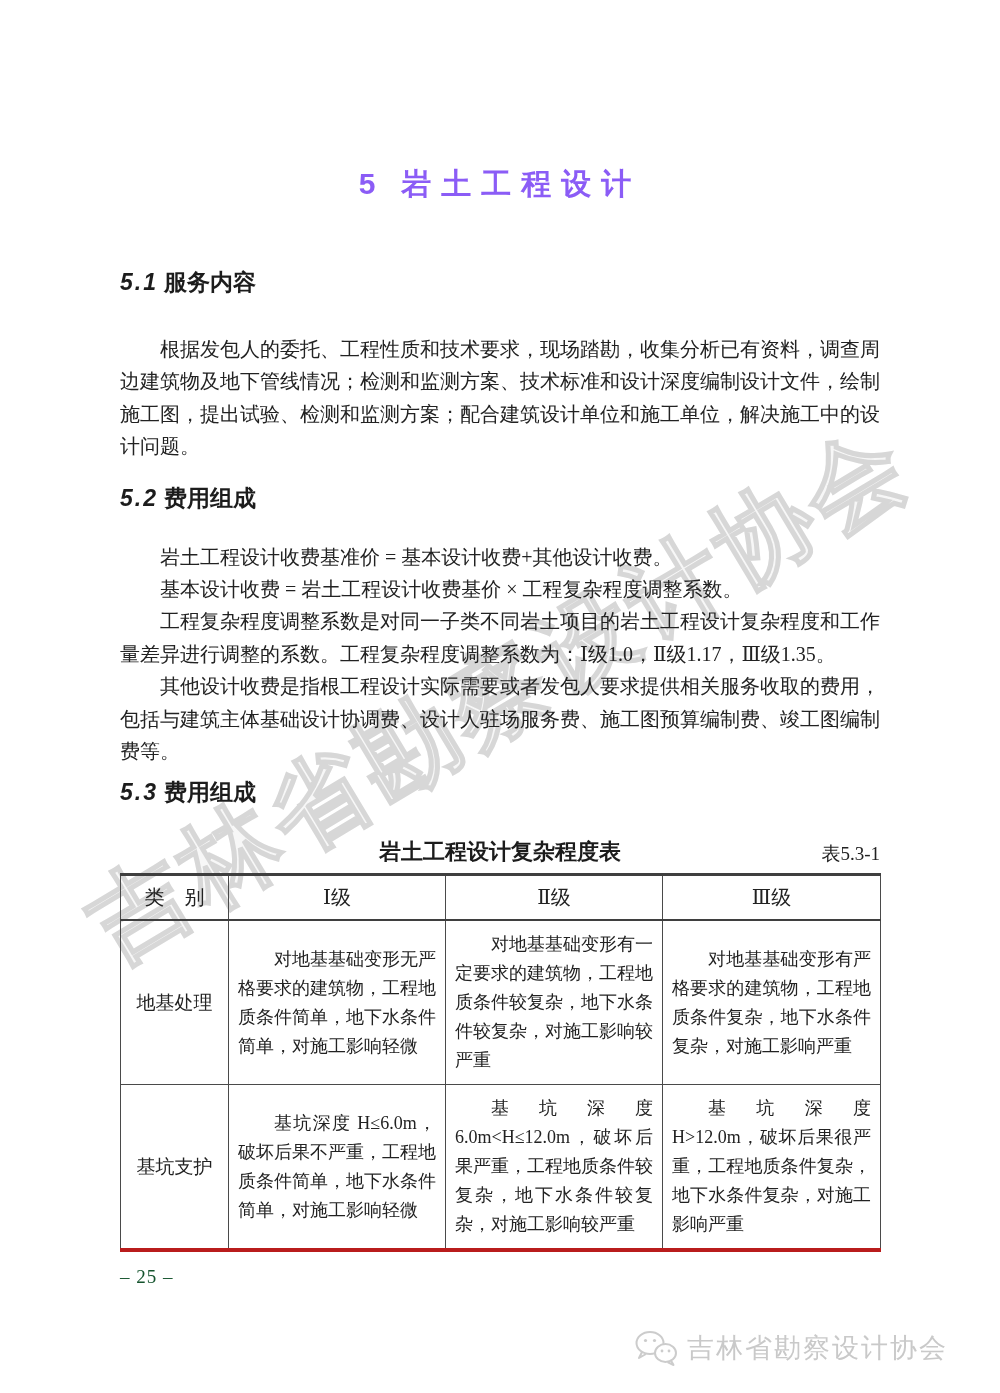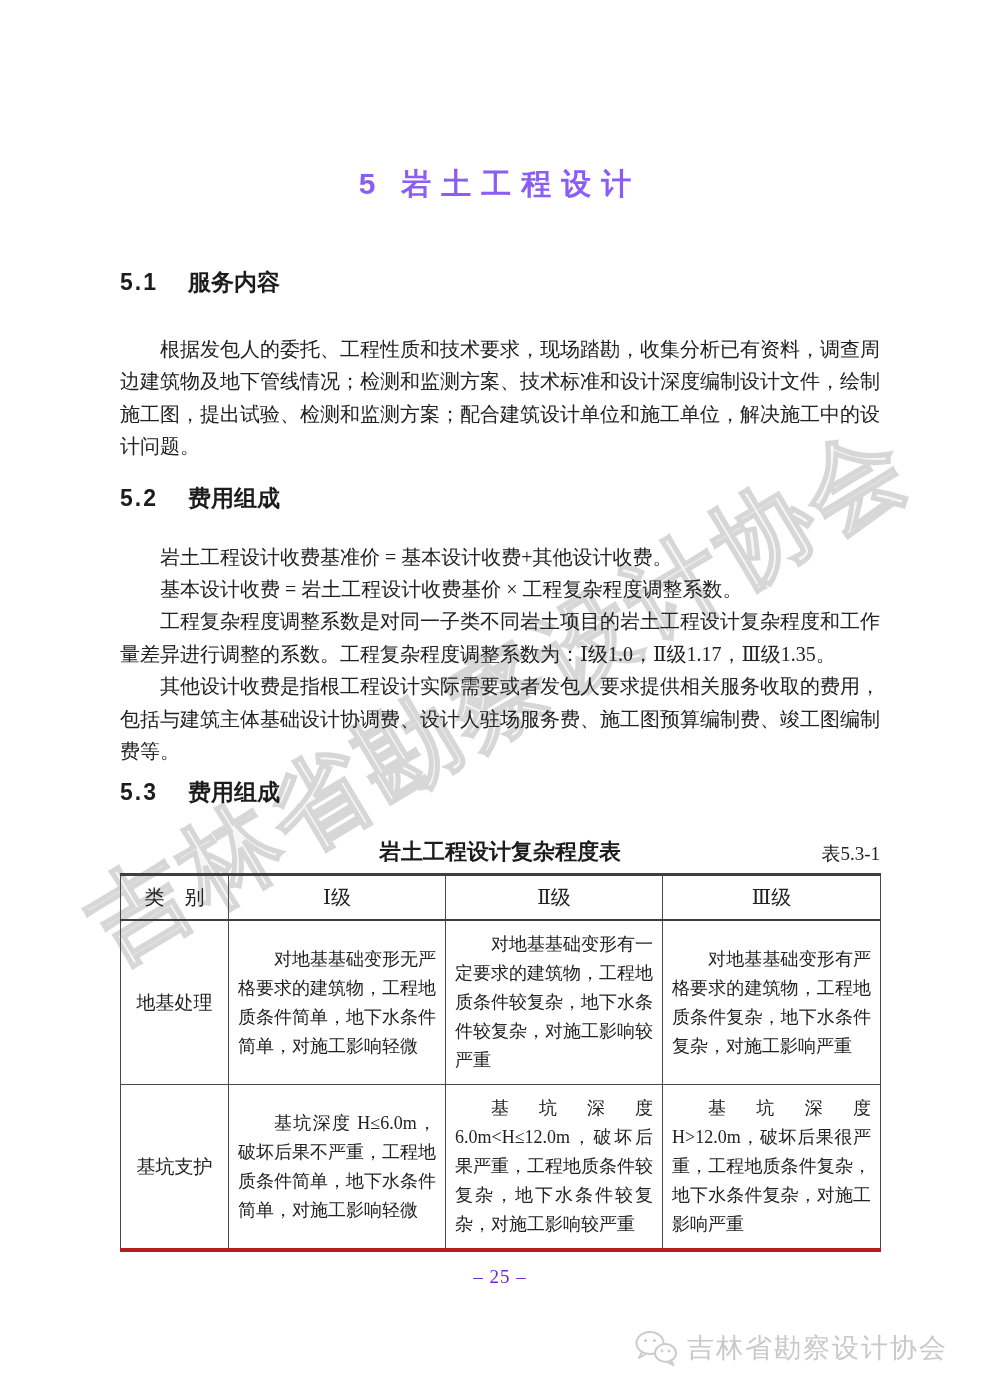--- a/index.html
+++ b/index.html
@@ -42,21 +42,21 @@
   }
   .doc-title .num{margin-right:26px;letter-spacing:0;}
   .sec-heading{
     font-family:"Liberation Sans","DejaVu Sans",sans-serif;
     font-weight:bold;
     font-size:23px;
     line-height:30px;
     color:#1c1c1c;
     margin:0;
   }
-  .sec-heading .num{margin-right:30px;letter-spacing:2px;}
+  .sec-heading .num{margin-right:6px;letter-spacing:2px;font-style:italic;}
   .h-51{margin-top:62px;}
   .h-52{margin-top:20px;}
   .h-53{margin-top:10px;}
   .para-group{margin-top:28px;}
   .para-group-51{margin-top:36px;}
   p.body-p{
     margin:0;
     font-size:20px;
     line-height:32.4px;
     text-align:justify;
@@ -119,23 +119,23 @@
     padding:9px 9px 9px 9px;
     font-size:18px;
     line-height:29px;
     text-align:justify;
     color:#222222;
   }
   td.desc-cell .cell-text{display:block;text-indent:2em;}
   
   .page-number{
     margin-top:14px;
-    text-align:center;
+    text-align:left;
     font-size:19px;
-    color:#6d28d9;
+    color:#14532d;
     letter-spacing:1px;
   }
   
   .footer-brand{
     position:absolute;
     right:52px;bottom:26px;
     display:flex;align-items:center;gap:8px;
     z-index:1;
   }
   .footer-brand .brand-text{

